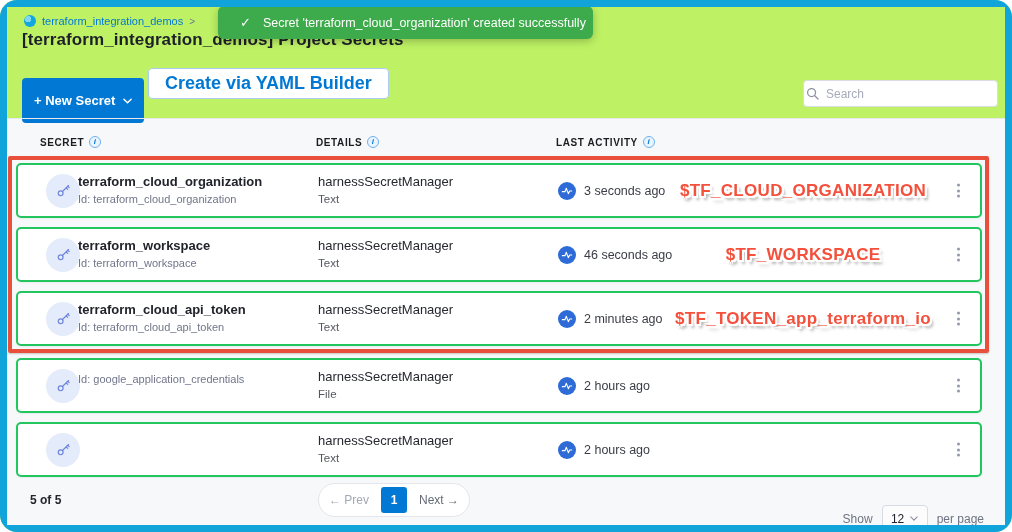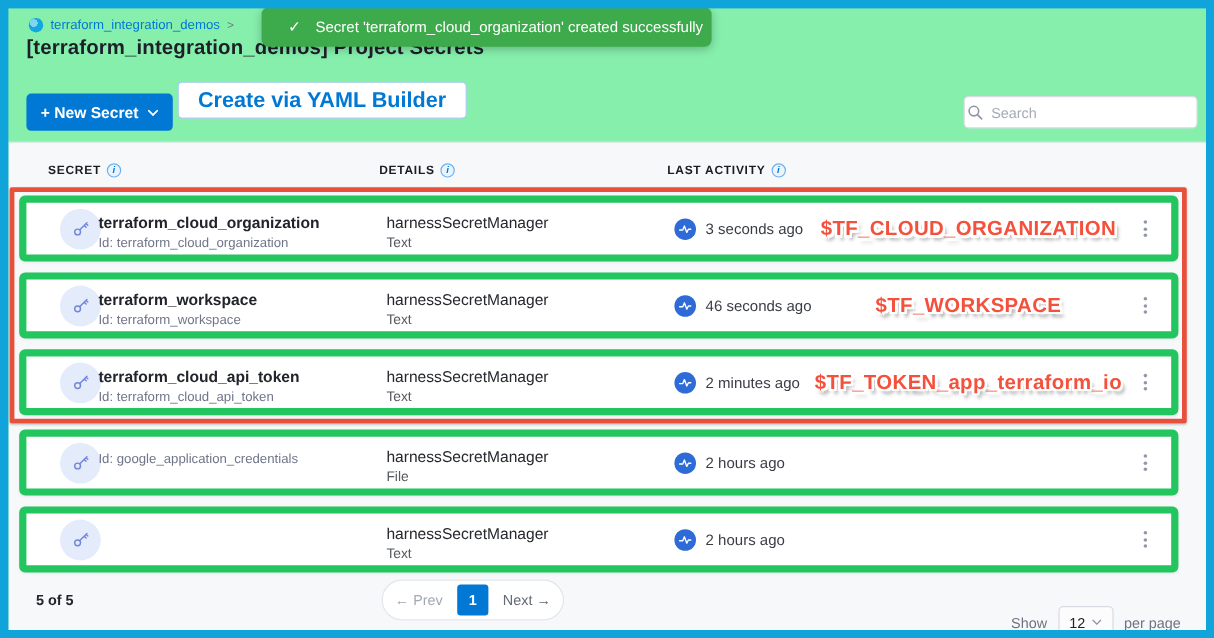--- a/index.html
+++ b/index.html
@@ -1,55 +1,55 @@
 <!DOCTYPE html>
 <html><head>
 <meta charset="utf-8">
 <style>
   * { margin:0; padding:0; box-sizing:border-box; }
   html,body { background:#ffffff; }
   body { font-family:"Liberation Sans","DejaVu Sans",sans-serif; }
 
-  .frame { position:relative; width:1012px; height:532px; background:#86efac; overflow:hidden; }
+  .frame { position:relative; width:1012px; height:532px; background:#bef264; overflow:hidden;border-radius:17px; }
   .frame-border { position:absolute; inset:0; border:7px solid #10a4da; z-index:60; pointer-events:none; }
 
   
   .breadcrumb { position:absolute; left:24px; top:15px; display:flex; align-items:center; gap:6px; font-size:11px; color:#0278d5; cursor:pointer; }
   .project-icon { width:12px; height:12px; border-radius:50%; background:radial-gradient(circle at 35% 35%, #7fd6f2 0 28%, #12a7de 30%); display:inline-block; }
   .crumb-sep { color:#6b7a8d; font-size:10px; }
   .page-title { position:absolute; left:22px; top:30px; font-size:17px; font-weight:bold; color:#1d1f29; letter-spacing:.1px; }
 
   
   .toast { position:absolute; left:218px; top:6px; width:375px; height:33px; background:#3daa4b; border-radius:6px;
            display:flex; align-items:center; padding-left:22px; gap:12px; z-index:55; box-shadow:0 2px 8px rgba(0,0,0,.25); }
   .toast-check { color:#ffffff; font-size:13px; font-weight:bold; }
   .toast-msg { color:#ffffff; font-size:12.5px; }
 
   
-  .btn-new { position:absolute; left:22px; top:78px; height:31px; background:#0278d5; color:#fff; border:none; border-radius:4px;
+  .btn-new { position:absolute; left:22px; top:78px; height:45px; background:#0278d5; color:#fff; border:none; border-radius:4px;
              font-family:inherit; font-size:13px; font-weight:bold; padding:4px 12px; display:flex; align-items:center; gap:8px; cursor:pointer; }
   .btn-yaml { position:absolute; left:148px; top:68px; height:31px; background:#fff; color:#0278d5; border:1px solid #a9cdf1; border-radius:4px;
               font-family:inherit; font-size:18px; font-weight:bold; padding:0 16px; cursor:pointer; }
   .search-box { position:absolute; right:14px; top:80px; width:195px; height:27px; border:1px solid #d9dce5; border-radius:4px;
                 background:#fff; display:flex; align-items:center; padding:0 2px; gap:7px; }
   .search-box input { border:none; outline:none; flex:1; font-family:inherit; font-size:12px; color:#2c2e36; background:transparent; }
   .search-box input::placeholder { color:#a6abb8; }
   .toolbar-divider { position:absolute; left:7px; right:7px; top:118px; height:1px; background:#e6e8ee; }
   .table-area { position:absolute; left:7px; right:7px; top:119px; bottom:7px; background:#f7f8fa; }
 
   
   .thead { position:absolute; left:16px; right:16px; top:136px; height:20px; }
   .th { position:absolute; top:0; font-size:10px; font-weight:bold; letter-spacing:.6px; color:#1b1d22; display:flex; align-items:center; gap:5px; }
   .th-secret { left:24px; } .th-details { left:300px; } .th-activity { left:540px; }
   .info-icon { width:12px; height:12px; border-radius:50%; border:1px solid #6fb1ee; background:#eaf4ff; color:#0278d5;
                font-size:8px; font-weight:bold; line-height:10px; text-align:center; cursor:pointer; }
   .info-icon::after { content:"i"; font-style:italic; }
 
   
-  .row-card { position:absolute; left:16px; width:966px; height:55px; background:#ffffff; border:6px solid #22c55e; border-radius:5px;
+  .row-card { position:absolute; left:16px; width:966px; height:55px; background:#ffffff; border:2px solid #22c55e; border-radius:5px;
               box-shadow:0 1px 2px rgba(40,41,61,.06); cursor:pointer; }
   .key-badge { position:absolute; left:28px; top:50%; transform:translateY(-50%); width:34px; height:34px; border-radius:50%;
                background:#e4ebfa; display:flex; align-items:center; justify-content:center; }
   .secret-cell { position:absolute; left:60px; top:9px; }
   .secret-name { font-size:13px; font-weight:bold; color:#22242c; }
   .secret-id { font-size:11px; color:#70768a; margin-top:4px; }
   .details-cell { position:absolute; left:300px; top:9px; }
   .manager { font-size:13px; color:#26282f; }
   .type { font-size:11.5px; color:#55585f; margin-top:4px; }
   .activity-cell { position:absolute; left:540px; top:50%; transform:translateY(-50%); display:flex; align-items:center; gap:8px; }

